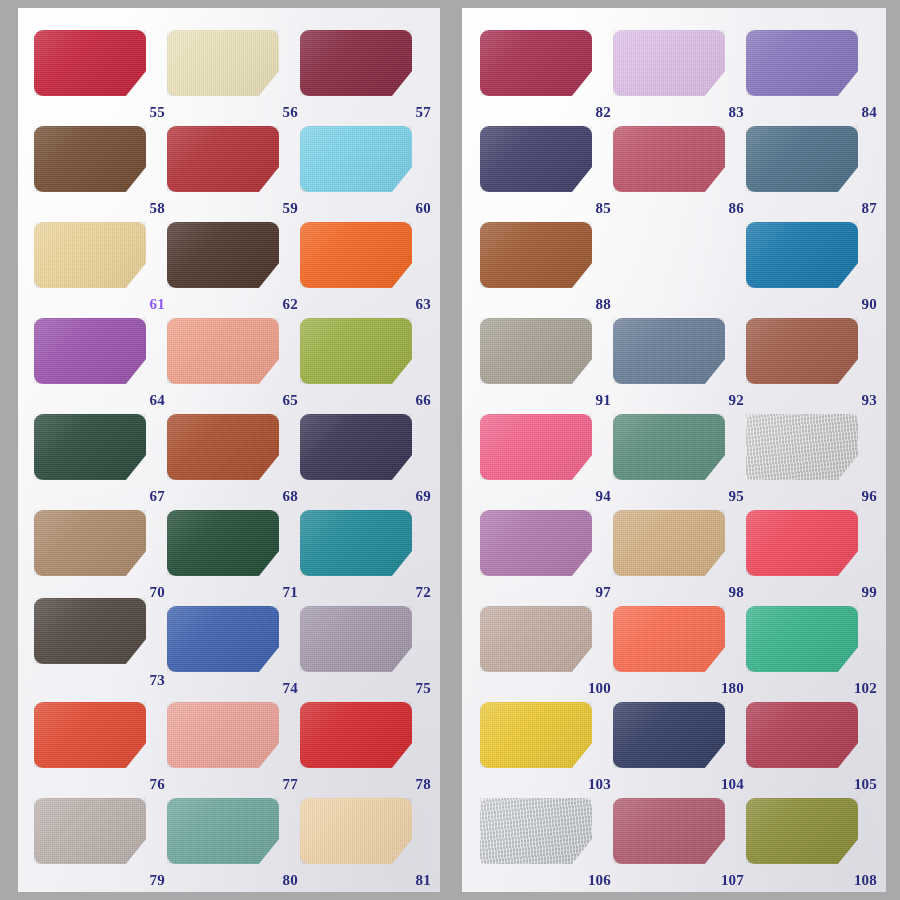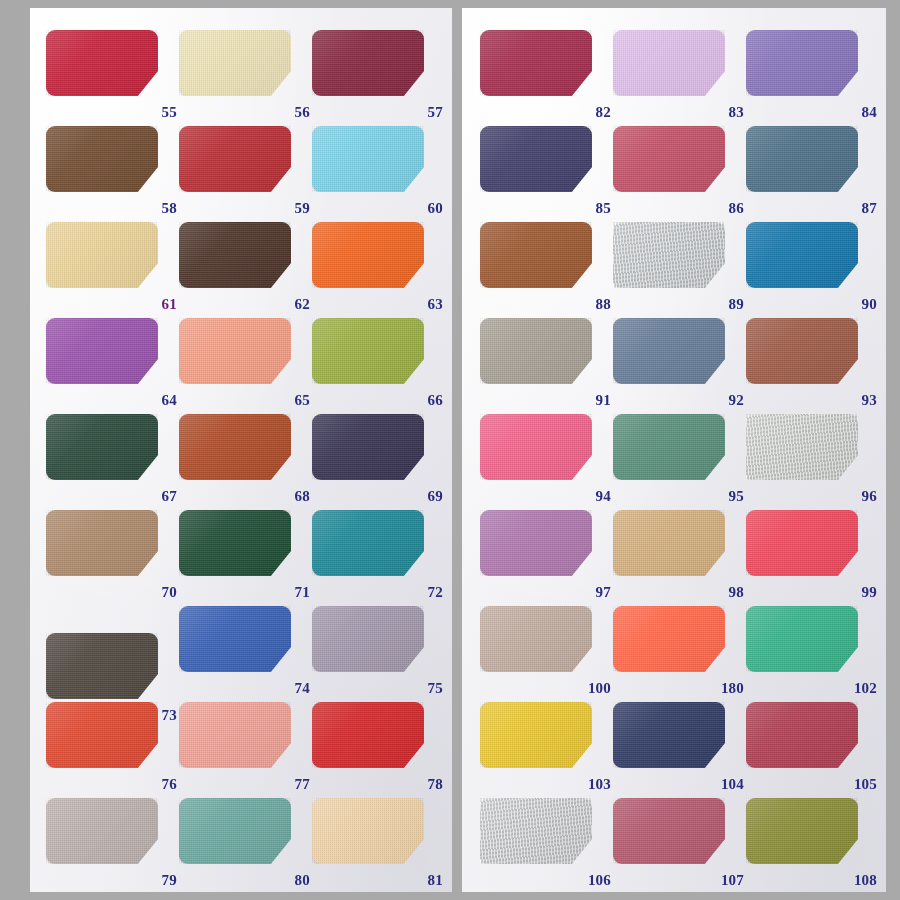--- a/index.html
+++ b/index.html
@@ -24,21 +24,21 @@
 
   
   .panel {
     position: absolute;
     top: 8px;
     height: 884px;
     background: #f2f1f4;       
     box-sizing: border-box;
     overflow: hidden;
   }
-  .panel-left  { left: 18px;  width: 422px; margin-left: 12px; }
+  .panel-left  { left: 18px;  width: 422px; }
   .panel-right { left: 462px; width: 424px; }
 
   
   .panel::before {
     content: "";
     position: absolute;
     inset: 0;
     background:
       linear-gradient(105deg,
         rgba(255,255,255,0.85) 0%,
@@ -180,21 +180,21 @@
             <div class="weave"></div>
             <div class="sheen"></div>
           </div>
           <div class="chip-number" style="color: rgb(43, 44, 126);">60</div>
         </div>
         <div class="cell" style="left: 16px; top: 208px;">
           <div class="chip" title="wheat-beige" style="background: rgb(236, 212, 154);">
             <div class="weave"></div>
             <div class="sheen"></div>
           </div>
-          <div class="chip-number" style="color: #701a75;">61</div>
+          <div class="chip-number" style="color: #8b5cf6;">61</div>
         </div>
         <div class="cell" style="left: 149px; top: 208px;">
           <div class="chip" title="dark-espresso" style="background: rgb(74, 50, 40);">
             <div class="weave"></div>
             <div class="sheen"></div>
           </div>
           <div class="chip-number" style="color: rgb(43, 44, 126);">62</div>
         </div>
         <div class="cell" style="left: 282px; top: 208px;">
           <div class="chip" title="bright-orange" style="background: rgb(244, 100, 31);">
@@ -259,21 +259,21 @@
           </div>
           <div class="chip-number" style="color: rgb(43, 44, 126);">71</div>
         </div>
         <div class="cell" style="left: 282px; top: 496px;">
           <div class="chip" title="teal" style="background: rgb(29, 136, 151);">
             <div class="weave"></div>
             <div class="sheen"></div>
           </div>
           <div class="chip-number" style="color: rgb(43, 44, 126);">72</div>
         </div>
-        <div class="cell" style="left: 16px; top: 619px;">
+        <div class="cell" style="left: 16px; top: 584px;">
           <div class="chip" title="dark-taupe-brown" style="background: rgb(78, 69, 61);">
             <div class="weave"></div>
             <div class="sheen"></div>
           </div>
           <div class="chip-number" style="color: rgb(43, 44, 126);">73</div>
         </div>
         <div class="cell" style="left: 149px; top: 592px;">
           <div class="chip" title="royal-blue" style="background: rgb(58, 95, 174);">
             <div class="weave"></div>
             <div class="sheen"></div>
@@ -376,27 +376,20 @@
           </div>
           <div class="chip-number" style="color: rgb(43, 44, 126);">87</div>
         </div>
         <div class="cell" style="left: 18px; top: 208px;">
           <div class="chip" title="copper-brown" style="background: rgb(157, 88, 48);">
             <div class="weave"></div>
             <div class="sheen"></div>
           </div>
           <div class="chip-number" style="color: rgb(43, 44, 126);">88</div>
         </div>
-        <div class="cell" style="left: 151px; top: 208px;">
-          <div class="chip heather" title="heather-light-grey" style="background: rgb(201, 205, 206);">
-            <div class="weave"></div>
-            <div class="sheen"></div>
-          </div>
-          <div class="chip-number" style="color: rgb(43, 44, 126);">89</div>
-        </div>
         <div class="cell" style="left: 284px; top: 208px;">
           <div class="chip" title="cobalt-blue" style="background: rgb(19, 118, 172);">
             <div class="weave"></div>
             <div class="sheen"></div>
           </div>
           <div class="chip-number" style="color: rgb(43, 44, 126);">90</div>
         </div>
         <div class="cell" style="left: 18px; top: 304px;">
           <div class="chip" title="warm-grey-taupe" style="background: rgb(168, 162, 150);">
             <div class="weave"></div>

